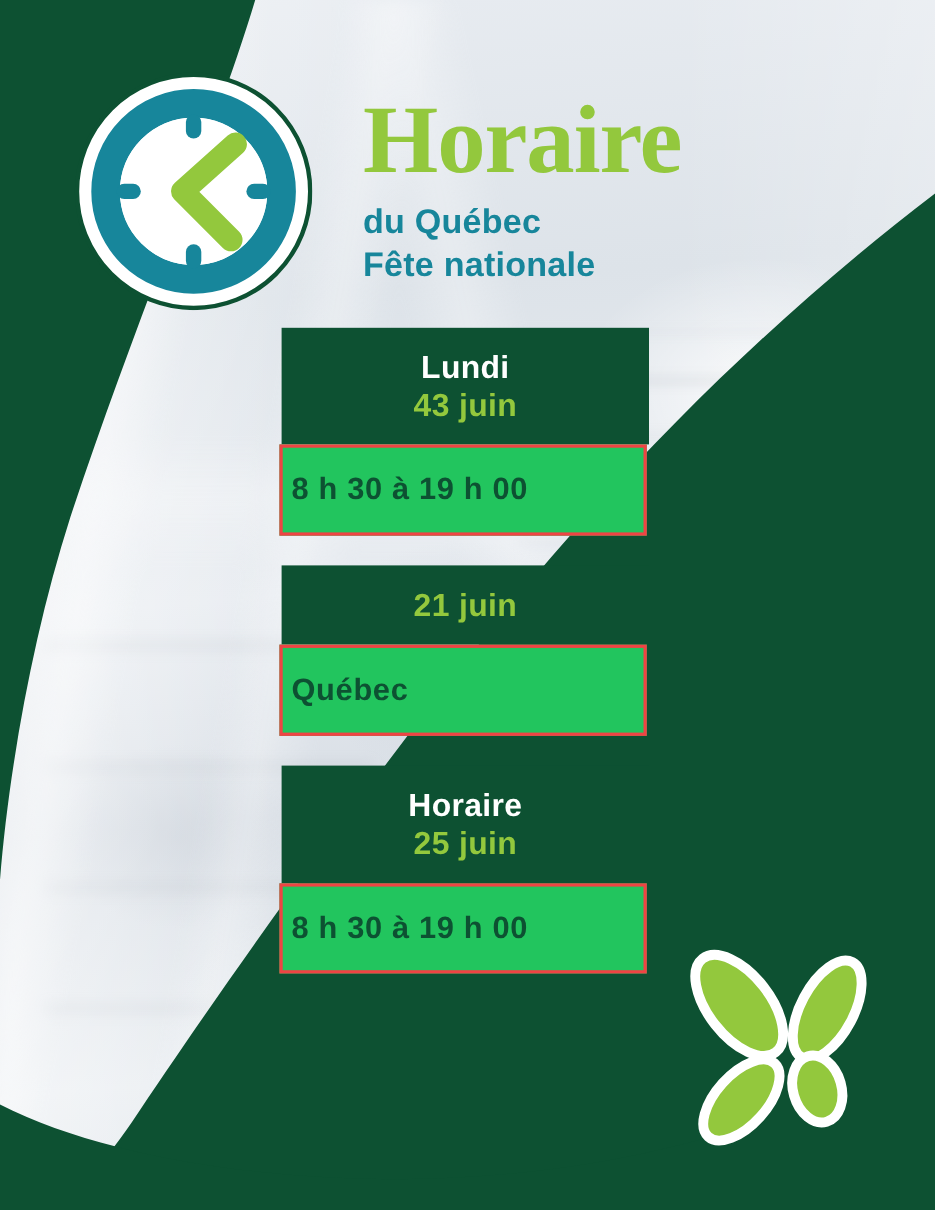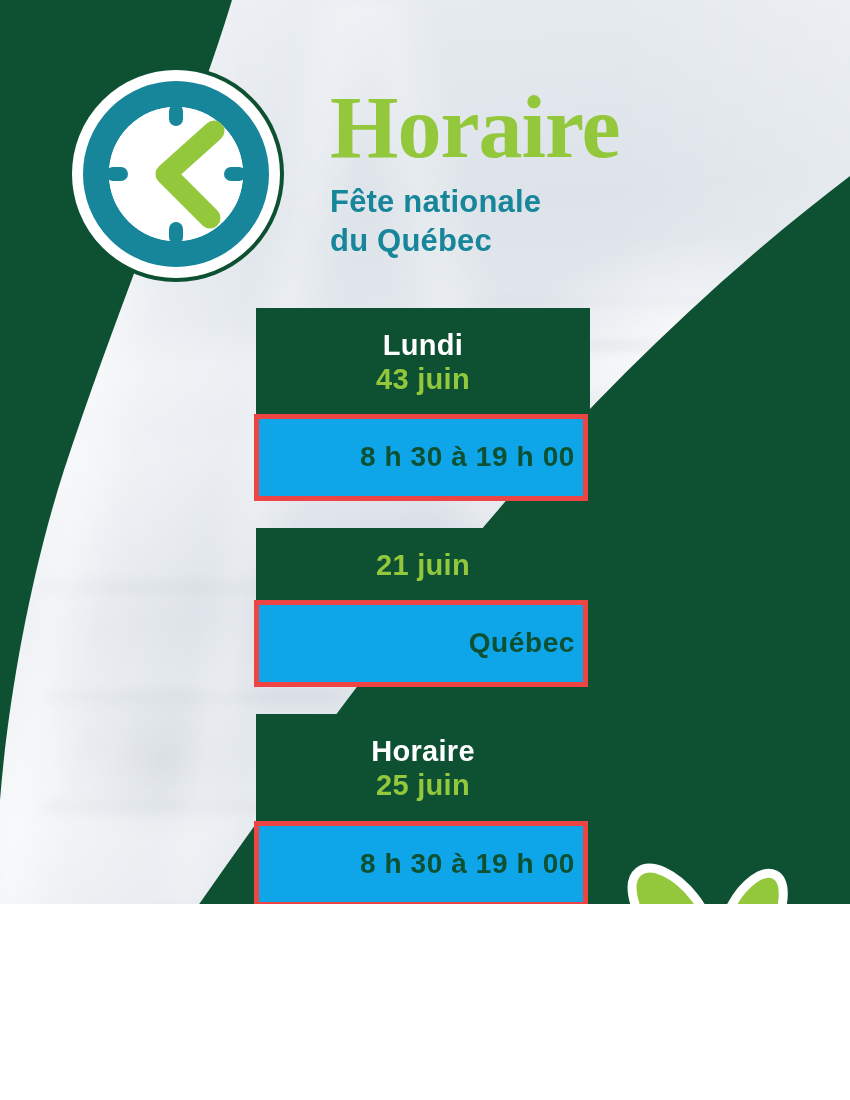--- a/index.html
+++ b/index.html
@@ -3,21 +3,21 @@
 <meta charset="utf-8">
 <style>
   html, body {
     margin: 0;
     padding: 0;
     background: #ffffff;
   }
   .poster {
     position: relative;
     width: 850px;
-    height: 904px;
+    height: 1100px;
     overflow: hidden;
     font-family: "Liberation Sans", sans-serif;
     background: #dfe4ea;
   }
 
   
   .bg-photo {
     position: absolute;
     inset: 0;
     background:
@@ -98,21 +98,21 @@
     line-height: 1.28;
     color: #17869b;
     margin: 12px 0 0 0;
     letter-spacing: 0.2px;
   }
 
   
   .schedule {
     position: absolute;
     left: 256px;
-    top: 308px;
+    top: 298px;
     width: 334px;
   }
   .day-card {
     margin-bottom: 27px;
     position: relative;
   }
   .day-card:last-child { margin-bottom: 0; }
 
   .day-head {
     background: #0d5132;
@@ -133,24 +133,24 @@
     font-size: 29px;
     line-height: 1.18;
     color: #93c83d;
     letter-spacing: 0.3px;
   }
   .day-body {
     position: relative;
     left: -2px;
     width: 334px;
     box-sizing: border-box;
-    background: #0ea5e9;
-    border: 5px solid #ef4444;
+    background: #22c55e;
+    border: 3px solid #ef4444;
     padding: 23px 8px 23px 8px;
-    text-align: right;
+    text-align: left;
   }
   .day-hours {
     font-family: "Liberation Sans", sans-serif;
     font-weight: bold;
     font-size: 28px;
     line-height: 1.1;
     color: #0d5132;
     letter-spacing: 0.6px;
   }
 
@@ -192,22 +192,22 @@
       <rect x="38" y="101" width="22" height="14" rx="7" fill="#17869b"></rect>
       <rect x="156" y="101" width="22" height="14" rx="7" fill="#17869b"></rect>
 
       <path d="M146,65 L98,108 L142,152" fill="none" stroke="#93c83d" stroke-width="21" stroke-linecap="round" stroke-linejoin="round"></path>
     </svg>
   </div>
 
   <div class="title-block">
     <div class="poster-title">Horaire</div>
     <div class="poster-subtitle">
+      <div>du Québec</div>
       <div>Fête nationale</div>
-      <div>du Québec</div>
     </div>
   </div>
 
   <div class="schedule">
 
     <div class="day-card">
       <div class="day-head">
         <div class="day-name">Lundi</div>
         <div class="day-date">43 juin</div>
       </div>

